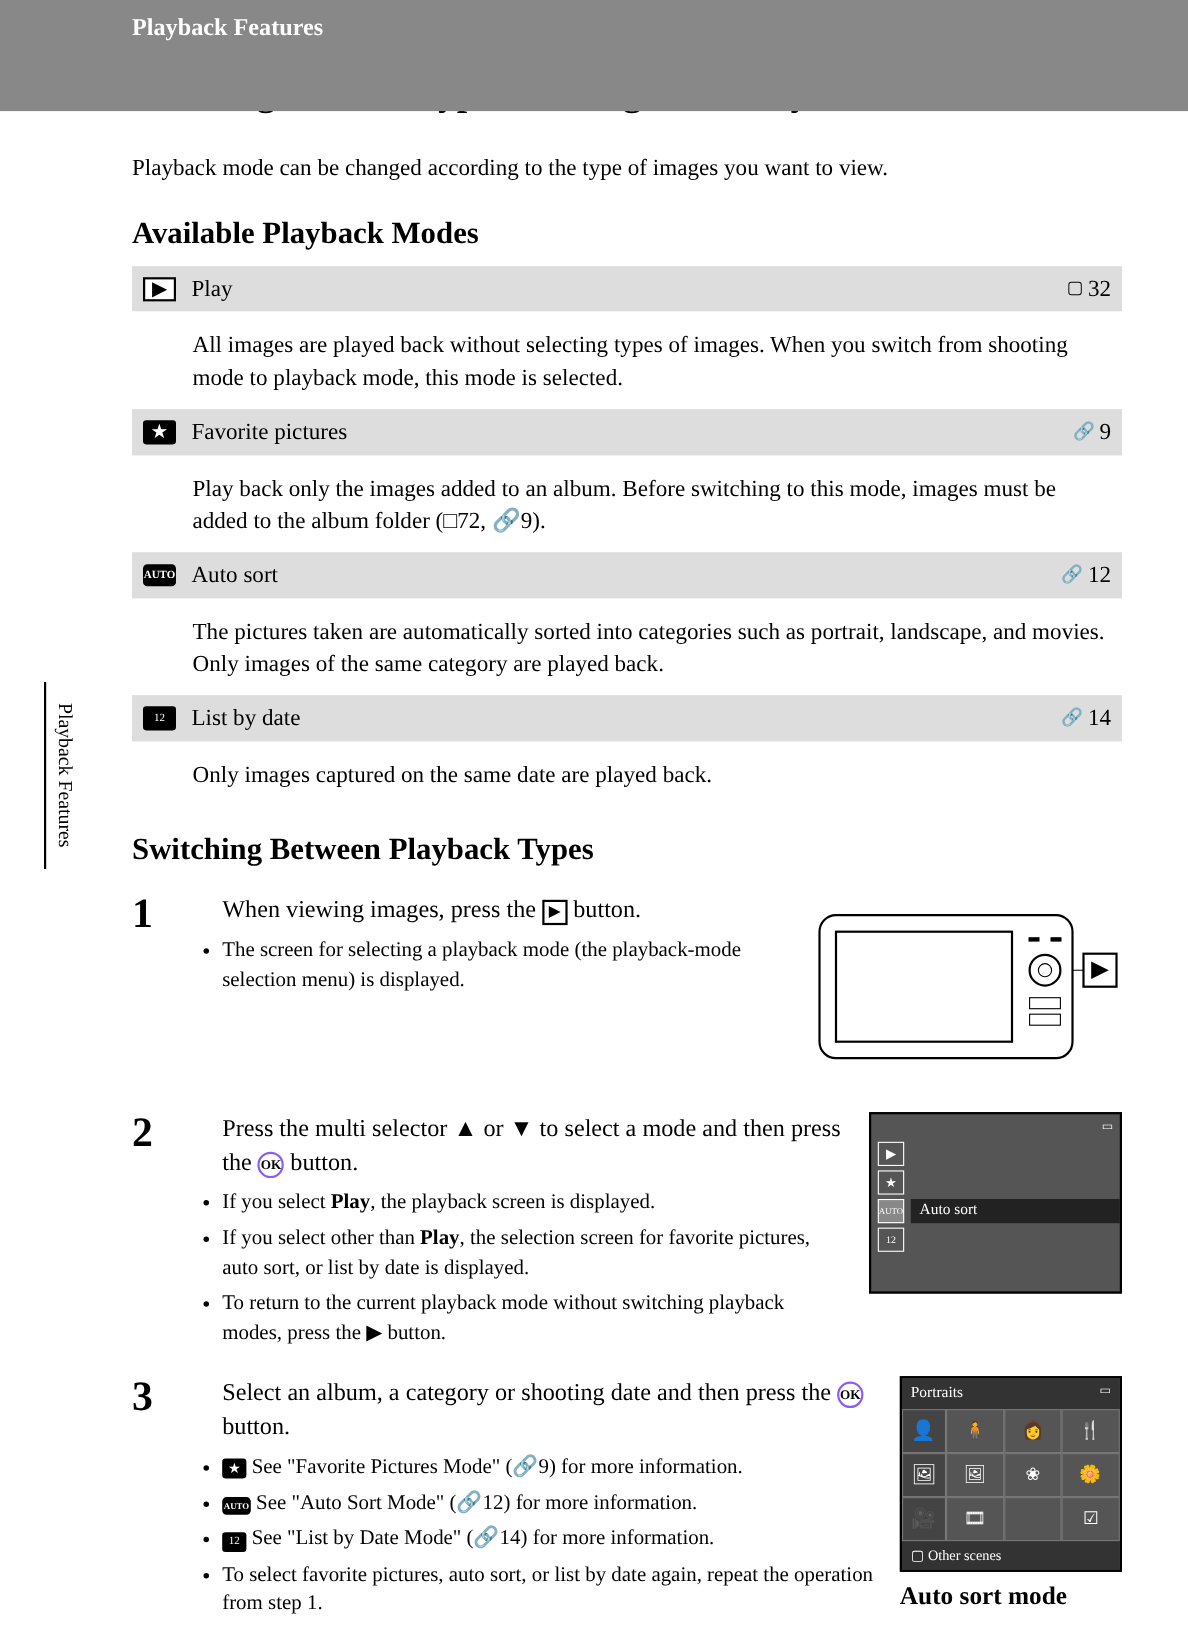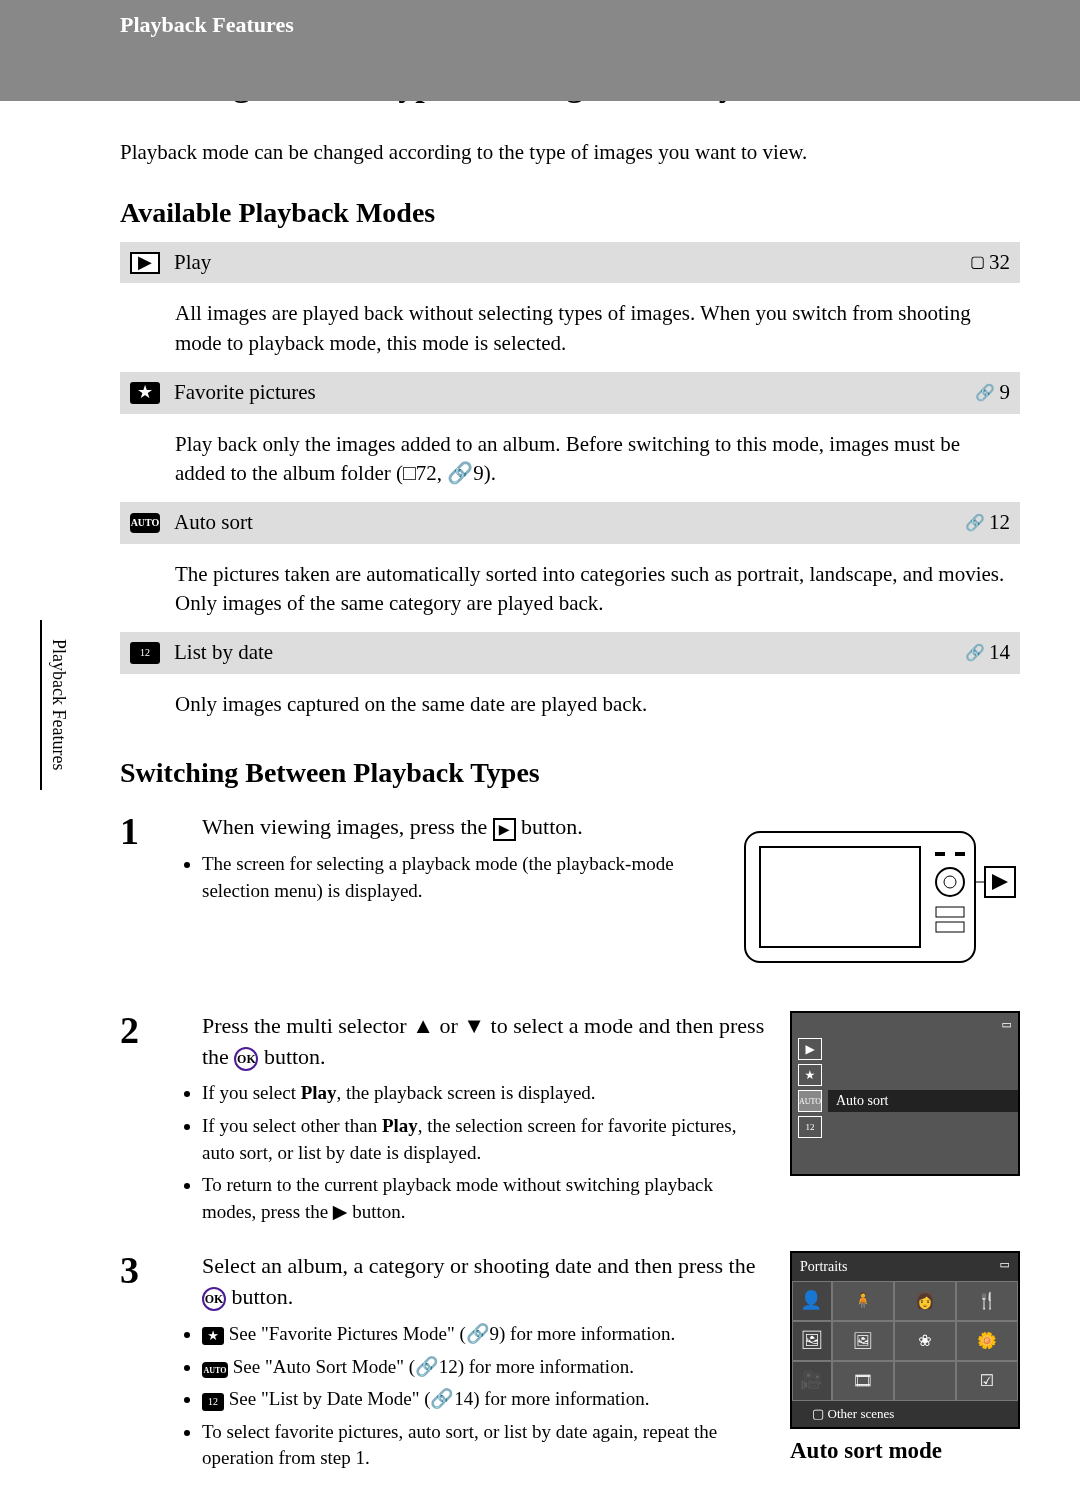--- a/index.html
+++ b/index.html
@@ -164,21 +164,21 @@
   .screen-sel .lbl {
     flex:1;
     background:#222;
     height:22px;
     display:flex;
     align-items:center;
     padding:0 8px;
     font-size:14px;
   }
   .screen-sort {
-    width:230px;
+    width:202px;
     border:2px solid #000;
     background:#555;
     color:#fff;
     font-size:14px;
   }
   .screen-sort .titlebar{
     background:#333;
     padding:4px 8px;
     display:flex;
     justify-content:space-between;
@@ -191,21 +191,21 @@
   .screen-sort .cell {
     border:1px solid #777;
     display:flex;
     align-items:center;
     justify-content:center;
     font-size:16px;
   }
   .screen-sort .cell.side { background:#444; font-size:18px;}
   .screen-sort .foot {
     background:#333;
-    padding:4px 20px;
+    padding:4px 8px;
     font-size:13px;
   }
   .caption {
     text-align:left;
     font-size:23px;
     margin-top:6px;
     color:#000;
     font-weight:bold;
   }
   .page-num {
@@ -215,21 +215,21 @@
     font-style:italic;
     font-size:20px;
   }
   .ref-icon {
     display:inline-block;
     font-size:16px;
     vertical-align:middle;
   }
   .ok-btn {
     display:inline-block;
-    border:2px solid #4c1d95;
+    border:2px solid #8b5cf6;
     border-radius:50%;
     width:24px;height:24px;
     font-size:12px;
     text-align:center;
     line-height:20px;
     font-weight:bold;
     vertical-align:middle;
   }
 </style>
 </head>

